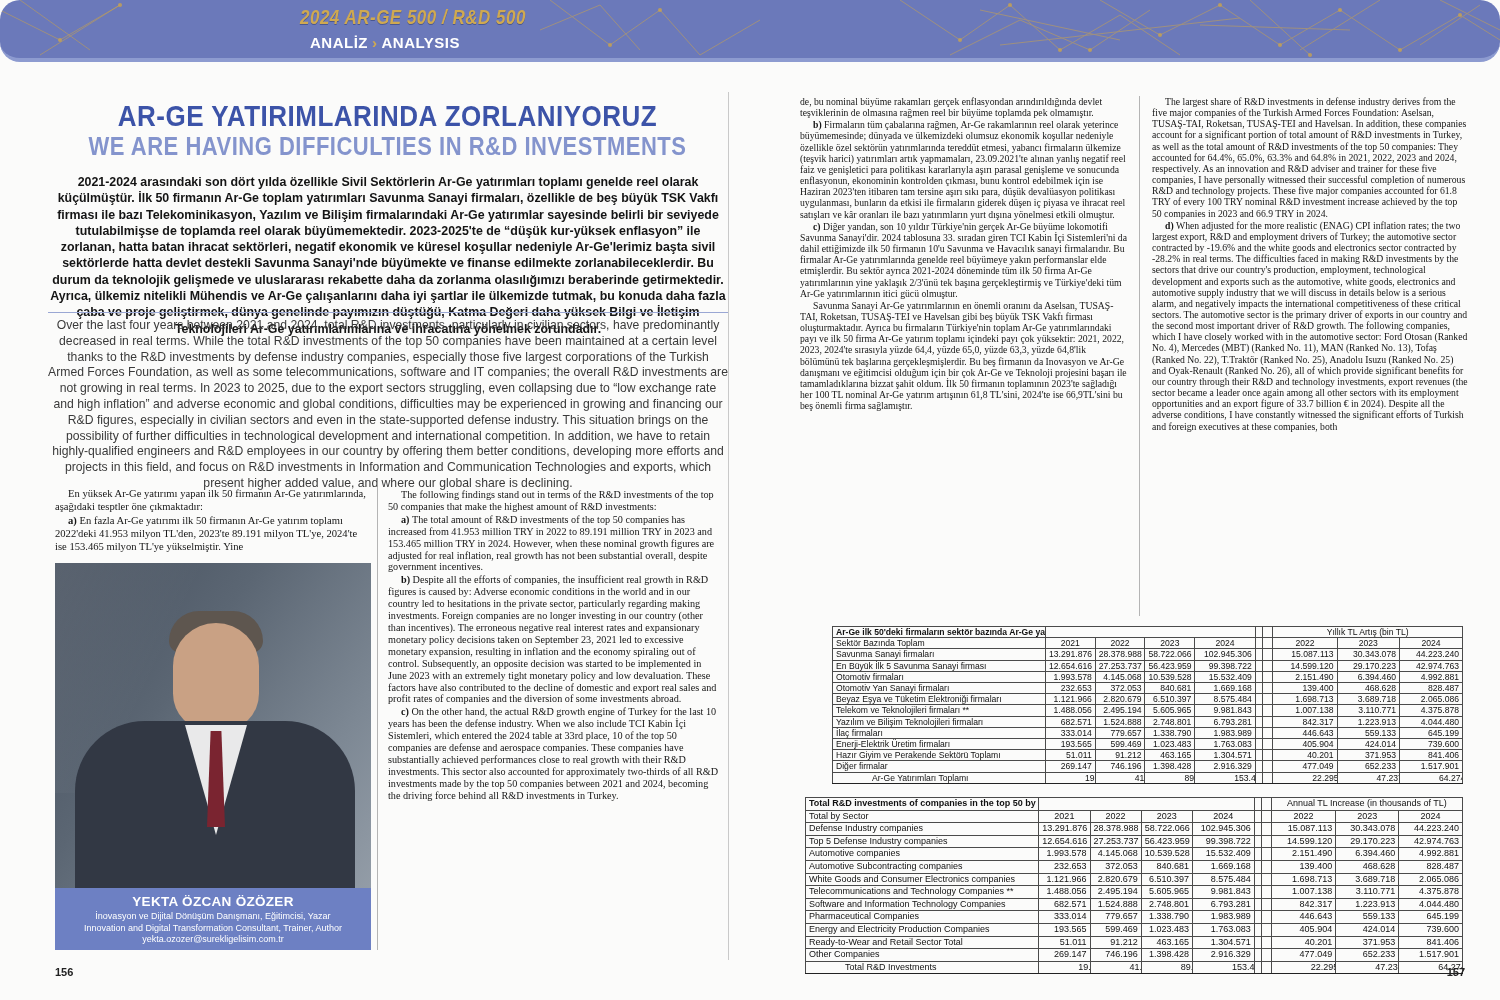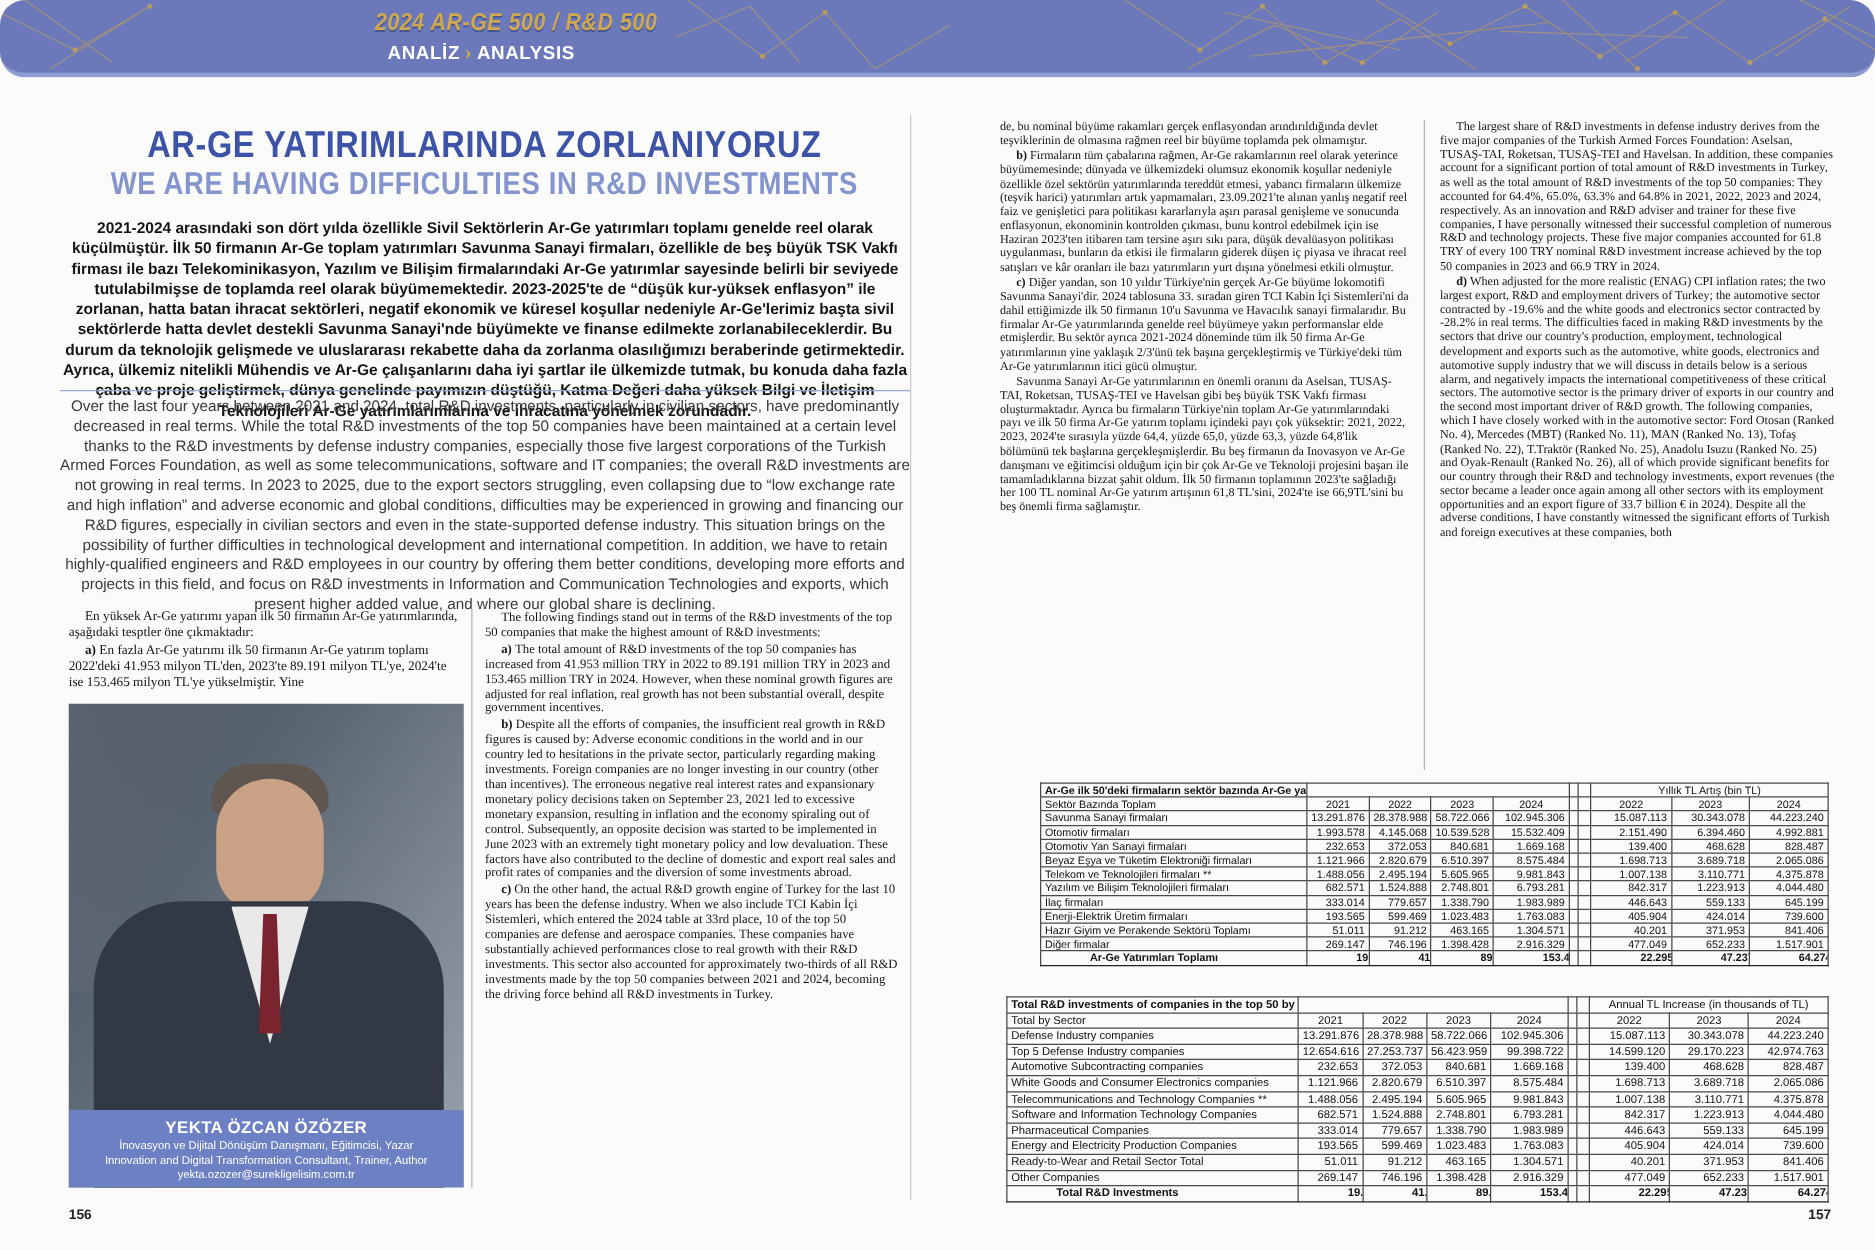--- a/index.html
+++ b/index.html
@@ -59,21 +59,21 @@
   .tw1{left:832px;top:626px;width:631px;}
   .tw2{left:805px;top:797px;width:658px;}
   table{border-collapse:collapse;width:100%;table-layout:fixed;}
   td{border:1px solid #4a4a4a;font-family:"Liberation Sans",sans-serif;font-size:8.6px;line-height:10.2px;height:10.2px;padding:0 3px;text-align:right;white-space:nowrap;overflow:hidden;color:#111;}
   .tw2 td{font-size:9px;line-height:11.6px;height:11.6px;}
   td.lbl{text-align:left;}
   tr.hdr1 td.ttl{font-weight:bold;}
   tr.hdr1 td.inct{font-weight:normal;text-align:center;}
   tr.hdr2 td{text-align:center;}
   tr.hdr2 td.lbl{text-align:left;}
-  tr.tot td{font-weight:bold;border-top:1.5px solid #222;border-bottom:1.5px solid #222;padding-left:39px;}
+  tr.tot td{font-weight:normal;border-top:1.5px solid #222;border-bottom:1.5px solid #222;padding-left:39px;}
 </style>
 </head>
 <body>
 
 <div class="banner">
   <svg width="1500" height="58">
     <g stroke="#c9a34f" stroke-width="1" opacity="0.55" fill="none">
       <path d="M0,10 L60,40 L120,5 L40,55 M20,0 L90,50 M550,0 L610,45 L660,10 L700,55 L760,20"></path>
       <path d="M540,30 L600,5 L640,50 M900,0 L960,40 L1010,5 L1060,50 L1120,15 L1180,55"></path>
       <path d="M1100,0 L1160,35 L1220,5 L1280,45 L1340,10 L1400,50 L1460,15 L1500,40"></path>
@@ -194,20 +194,32 @@
           <td>28.378.988</td>
           <td>58.722.066</td>
           <td>102.945.306</td>
           <td class="sp"></td>
           <td class="sp"></td>
           <td>15.087.113</td>
           <td>30.343.078</td>
           <td>44.223.240</td>
         </tr>
         <tr>
+          <td class="lbl">En Büyük İlk 5 Savunma Sanayi firması</td>
+          <td>12.654.616</td>
+          <td>27.253.737</td>
+          <td>56.423.959</td>
+          <td>99.398.722</td>
+          <td class="sp"></td>
+          <td class="sp"></td>
+          <td>14.599.120</td>
+          <td>29.170.223</td>
+          <td>42.974.763</td>
+        </tr>
+        <tr>
           <td class="lbl">Otomotiv firmaları</td>
           <td>1.993.578</td>
           <td>4.145.068</td>
           <td>10.539.528</td>
           <td>15.532.409</td>
           <td class="sp"></td>
           <td class="sp"></td>
           <td>2.151.490</td>
           <td>6.394.460</td>
           <td>4.992.881</td>
@@ -376,20 +388,32 @@
           <td>27.253.737</td>
           <td>56.423.959</td>
           <td>99.398.722</td>
           <td class="sp"></td>
           <td class="sp"></td>
           <td>14.599.120</td>
           <td>29.170.223</td>
           <td>42.974.763</td>
         </tr>
         <tr>
+          <td class="lbl">Automotive companies</td>
+          <td>1.993.578</td>
+          <td>4.145.068</td>
+          <td>10.539.528</td>
+          <td>15.532.409</td>
+          <td class="sp"></td>
+          <td class="sp"></td>
+          <td>2.151.490</td>
+          <td>6.394.460</td>
+          <td>4.992.881</td>
+        </tr>
+        <tr>
           <td class="lbl">Automotive Subcontracting companies</td>
           <td>232.653</td>
           <td>372.053</td>
           <td>840.681</td>
           <td>1.669.168</td>
           <td class="sp"></td>
           <td class="sp"></td>
           <td>139.400</td>
           <td>468.628</td>
           <td>828.487</td>

